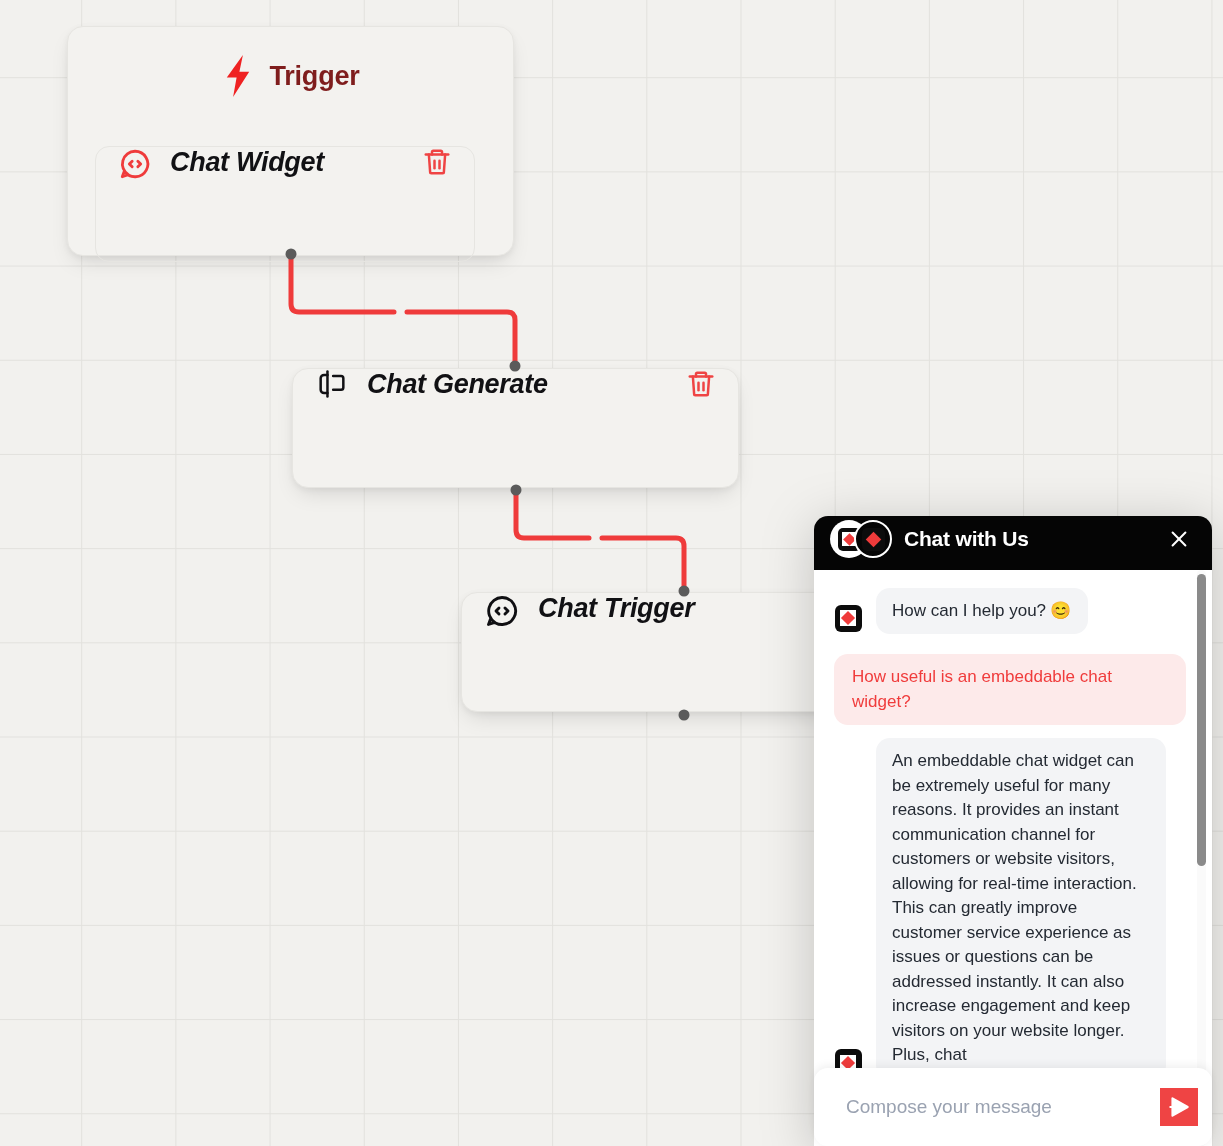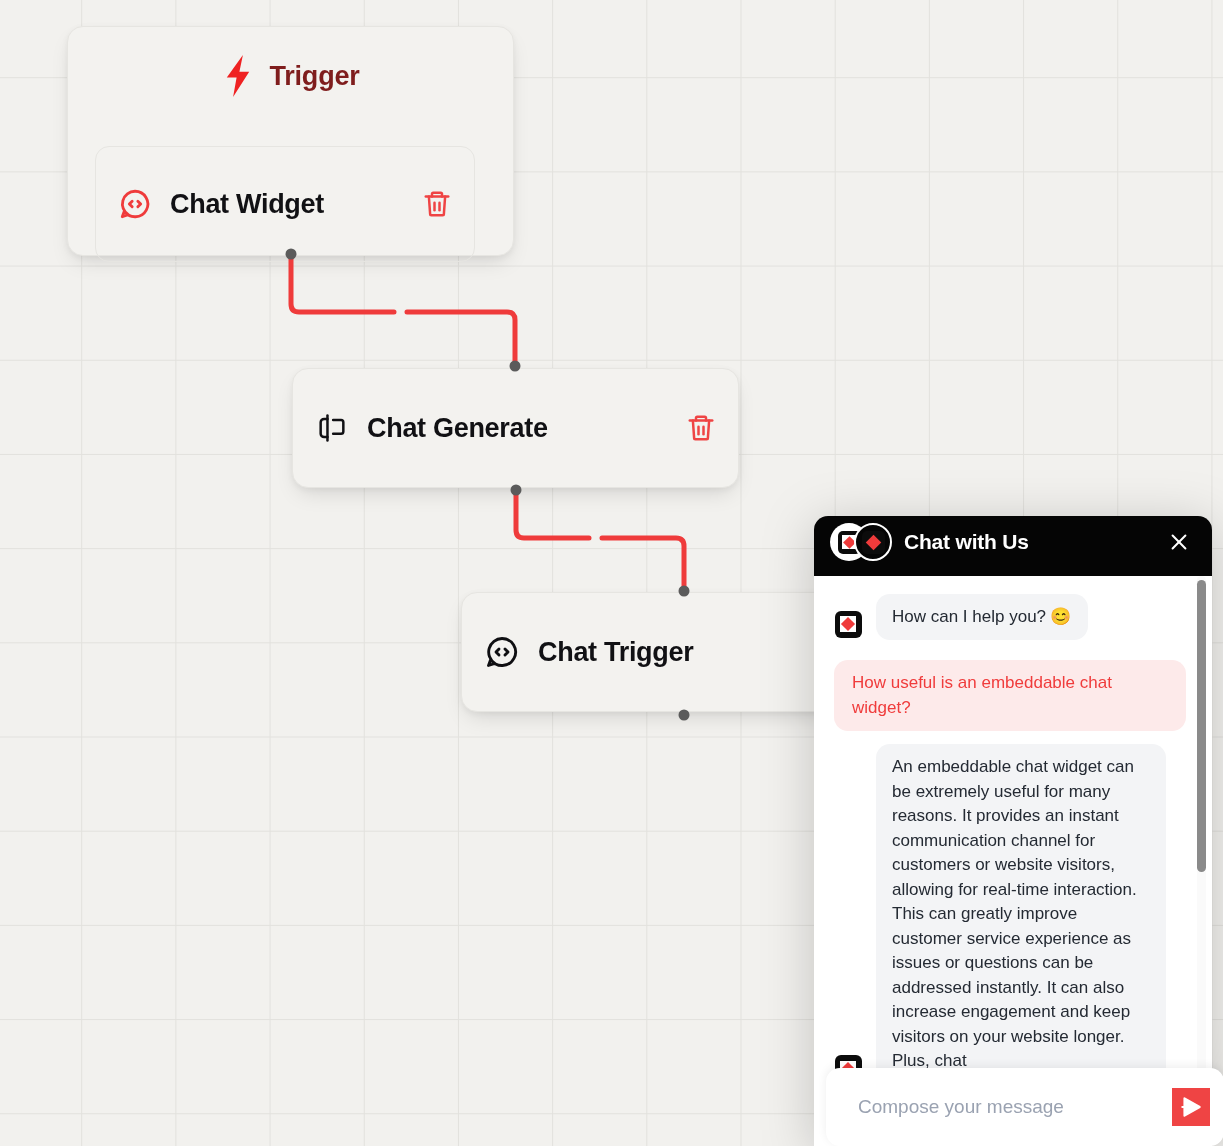--- a/index.html
+++ b/index.html
@@ -28,23 +28,24 @@
     box-shadow: 0 10px 22px -6px rgba(0,0,0,0.13), 0 2px 6px rgba(0,0,0,0.05);
   }
   .node-inner {
     position: absolute;
     background: transparent;
     border: 1px solid #e6e5e1;
     border-radius: 14px;
   }
   .node-row {
     display: flex;
-    align-items: center;
+    align-items: flex-start;
     height: 100%;
     padding: 0 22px;
+    font-style: italic;
   }
   .node-title {
     font-size: 27px;
     font-weight: bold;
     color: #111114;
     letter-spacing: -0.3px;
     white-space: nowrap;
   }
   .trigger-label {
     font-size: 27px;
@@ -84,21 +85,21 @@
   #chat-panel {
     position: absolute;
     left: 814px; top: 516px;
     width: 398px; height: 630px;
     display: flex; flex-direction: column;
     filter: drop-shadow(0 8px 26px rgba(0,0,0,0.20));
   }
   #chat-header {
     background: #050505;
     border-radius: 14px 14px 0 0;
-    height: 60px;
+    height: 54px;
     display: flex; align-items: center;
     padding: 0 18px 8px 16px;
     flex: none;
   }
   .avatars { position: relative; width: 60px; height: 38px; flex: none; }
   .av {
     position: absolute; top: 0;
     width: 38px; height: 38px; border-radius: 50%;
     display: flex; align-items: center; justify-content: center;
   }
@@ -183,21 +184,20 @@
 
   #chat-compose {
     position: absolute; left: 0; bottom: 0;
     width: 398px; height: 78px;
     background: #ffffff;
     border-radius: 14px;
     box-shadow: 0 -2px 10px rgba(0,0,0,0.07);
     display: flex; align-items: center;
     padding: 0 14px 0 32px;
     z-index: 6;
-    margin-left: 12px;
   }
   #compose-input {
     flex: 1 1 auto; border: none; outline: none;
     font-size: 19px; color: #333; background: transparent;
     font-family: "Liberation Sans", sans-serif;
   }
   #compose-input::placeholder { color: #9aa2b1; }
   #send-btn {
     width: 38px; height: 38px; flex: none;
     background: #ef4444; border: none; cursor: pointer;

